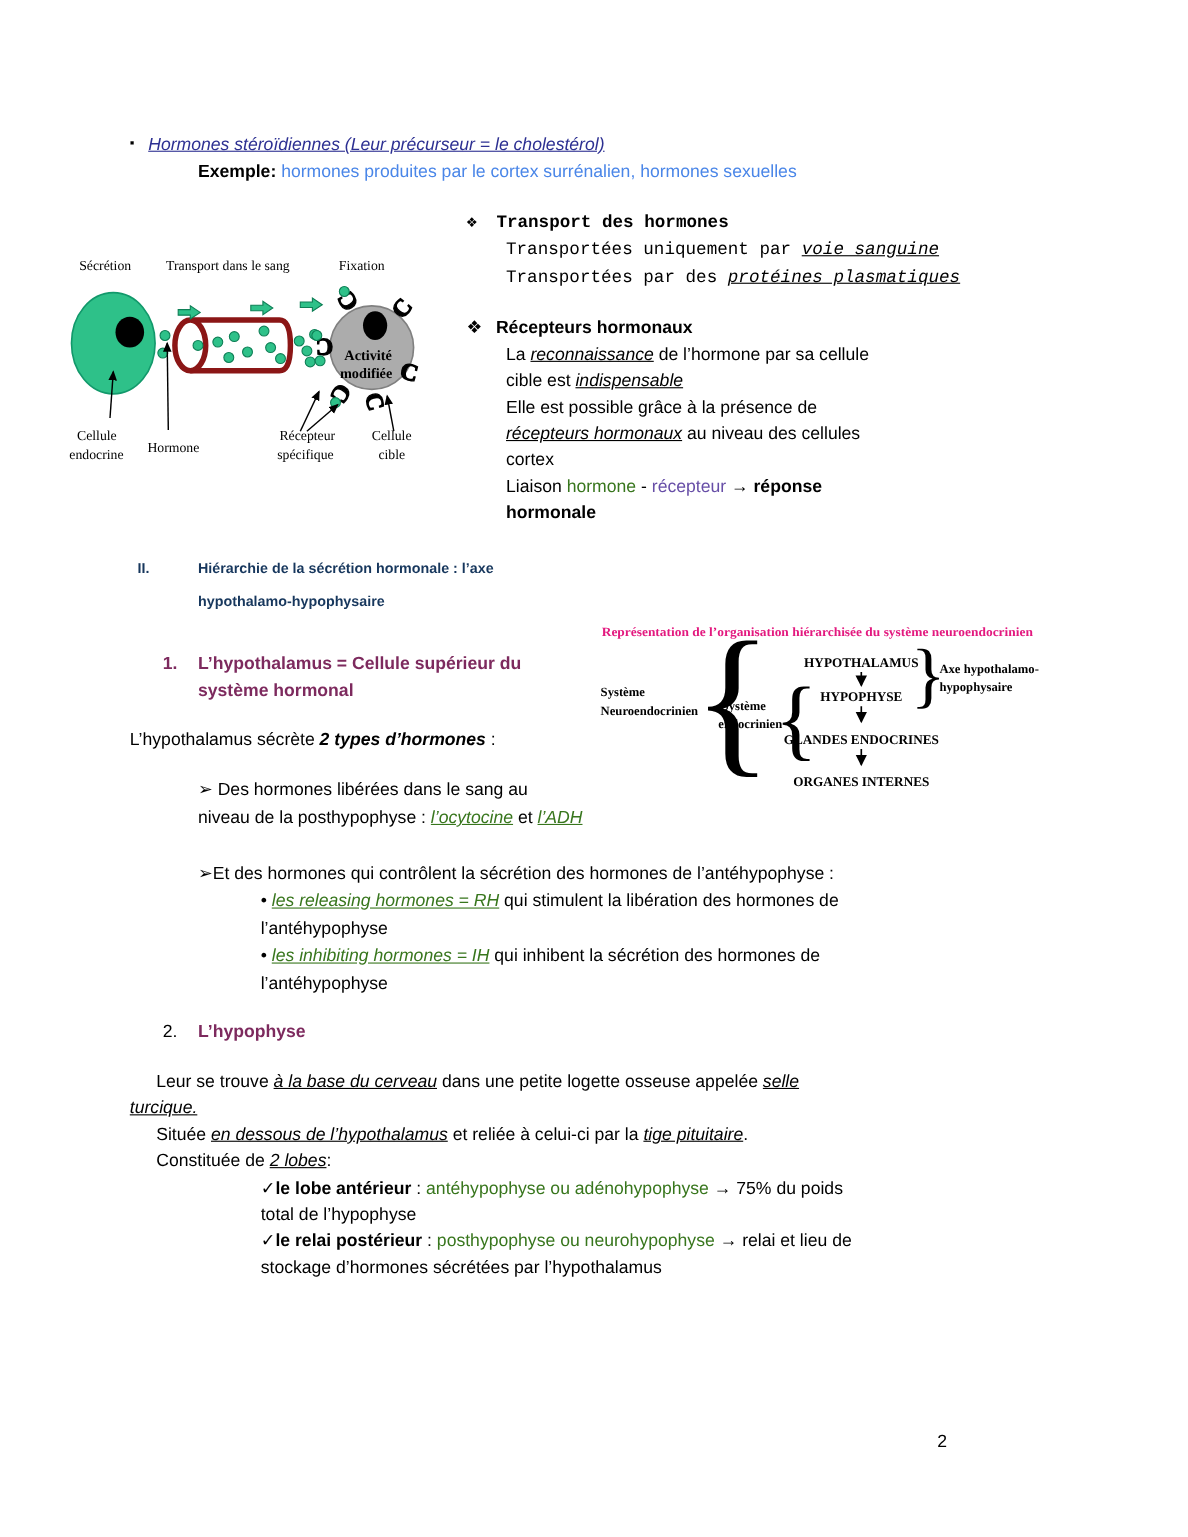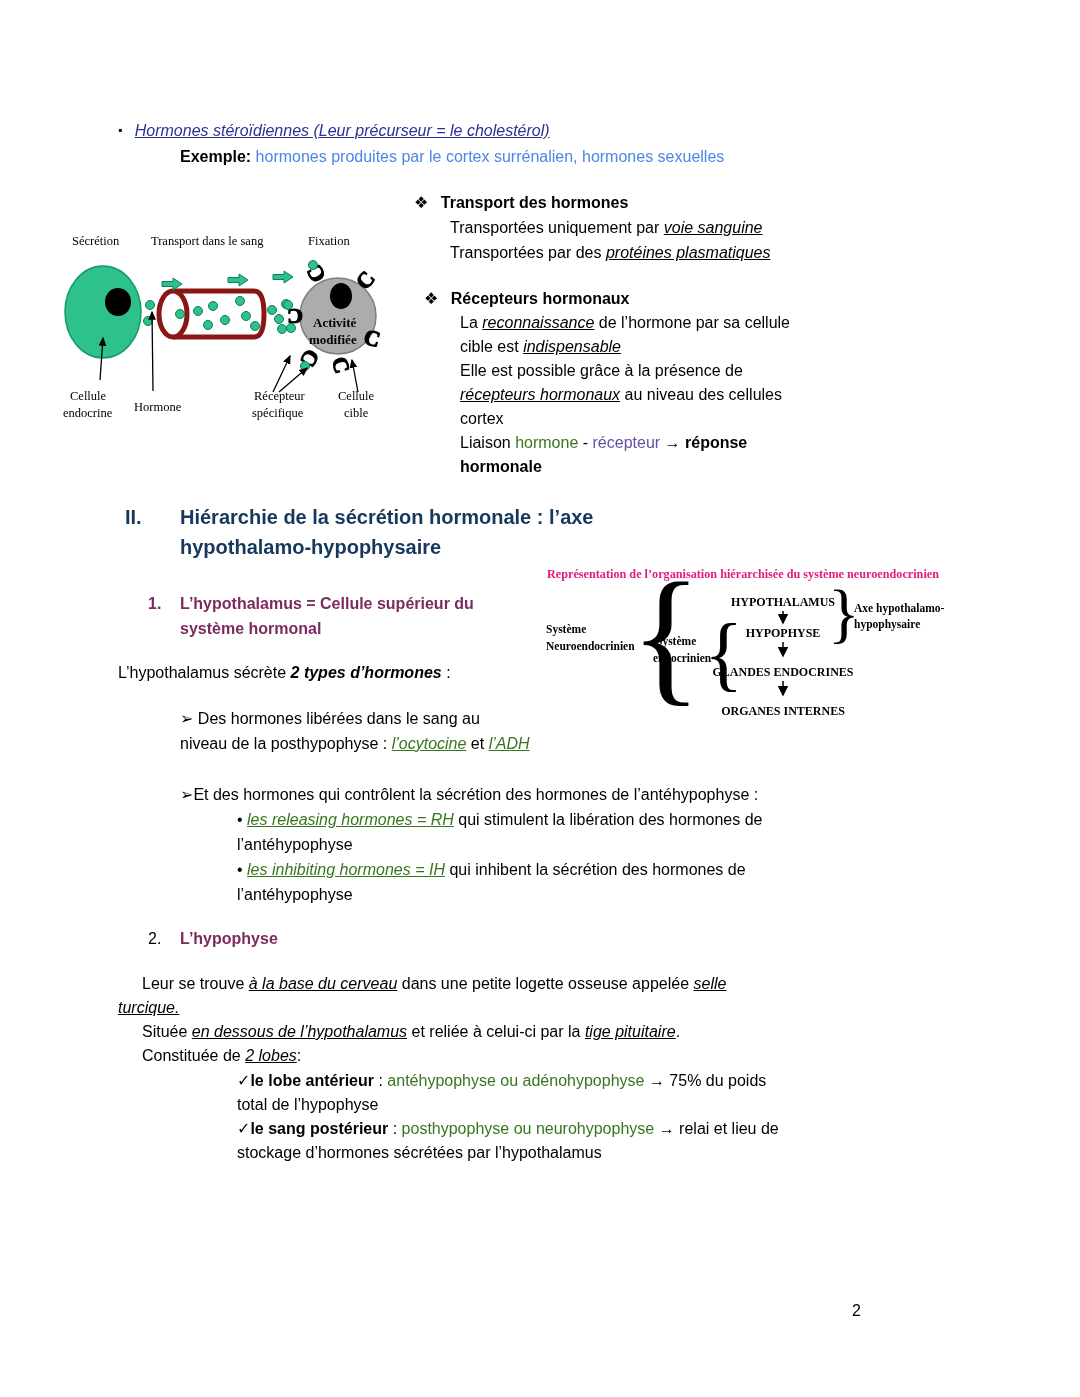--- a/index.html
+++ b/index.html
@@ -9,21 +9,21 @@
   .b{font-weight:bold;}
   .iu{font-style:italic;text-decoration:underline;}
   .bi{font-weight:bold;font-style:italic;}
   .blue{color:var(--blue);}
   .green{color:var(--green);}
   .purple{color:var(--purple);}
   .maroon{color:var(--maroon);}
   .titleblue{color:var(--title_blue);}
   .lh24{line-height:24px;}
   .lh25{line-height:25px;}
-  .h2{font-size:20px;font-weight:bold;line-height:30px;color:var(--navy);}
+  .h2{font-size:13px;font-weight:bold;line-height:30px;color:var(--navy);}
   .numrow{display:flex;}
   .svgtext{font-family:"Liberation Serif","DejaVu Serif",serif;}
   .pagenum{font-size:16px;}
 </style>
 </head>
 <body>
 
 <div class="page">
 
   <div class="abs lh24" style="left:118px;top:118px;width:800px;">
@@ -105,21 +105,21 @@
     <line x1="300" y1="164" x2="294" y2="132" stroke="#000" stroke-width="1.3" marker-end="url(#ah)"></line>
     <text class="svgtext" x="12" y="172" font-size="12.5">Cellule</text>
     <text class="svgtext" x="5" y="189" font-size="12.5">endocrine</text>
     <text class="svgtext" x="76" y="183" font-size="12.5">Hormone</text>
     <text class="svgtext" x="196" y="172" font-size="12.5">Récepteur</text>
     <text class="svgtext" x="194" y="189" font-size="12.5">spécifique</text>
     <text class="svgtext" x="280" y="172" font-size="12.5">Cellule</text>
     <text class="svgtext" x="286" y="189" font-size="12.5">cible</text>
   </svg>
 
-  <div class="abs lh25" style="left:414px;top:190px;width:470px;">
+  <div class="abs lh25" style="left:424px;top:190px;width:470px;font-family:Liberation Mono, monospace;">
     <div>
       <span>❖</span>
       <span class="b" style="margin-left:8px;">Transport des hormones</span>
     </div>
     <div style="padding-left:36px;">
       <span>Transportées uniquement par </span><span class="iu">voie sanguine</span>
     </div>
     <div style="padding-left:36px;">
       <span>Transportées par des </span><span class="iu">protéines plasmatiques</span>
     </div>
@@ -214,20 +214,20 @@
       <span style="margin-left:24px;">Constituée de </span><span class="iu">2 lobes</span><span>:</span>
     </div>
   </div>
 
   <div class="abs lh24" style="left:237px;top:1069px;width:650px;">
     <div>
       <span class="b">✓</span><span class="b">le lobe antérieur</span><span> : </span><span class="green">antéhypophyse ou adénohypophyse</span><span> → 75% du poids</span><br>
       <span>total de l’hypophyse</span>
     </div>
     <div>
-      <span class="b">✓</span><span class="b">le sang postérieur</span><span> : </span><span class="green">posthypophyse ou neurohypophyse</span><span> → relai et lieu de</span><br>
+      <span class="b">✓</span><span class="b">le relai postérieur</span><span> : </span><span class="green">posthypophyse ou neurohypophyse</span><span> → relai et lieu de</span><br>
       <span>stockage d’hormones sécrétées par l’hypothalamus</span>
     </div>
   </div>
 
   <div class="abs pagenum" style="left:852px;top:1302px;">2</div>
 
 </div>
 
 </body></html>

